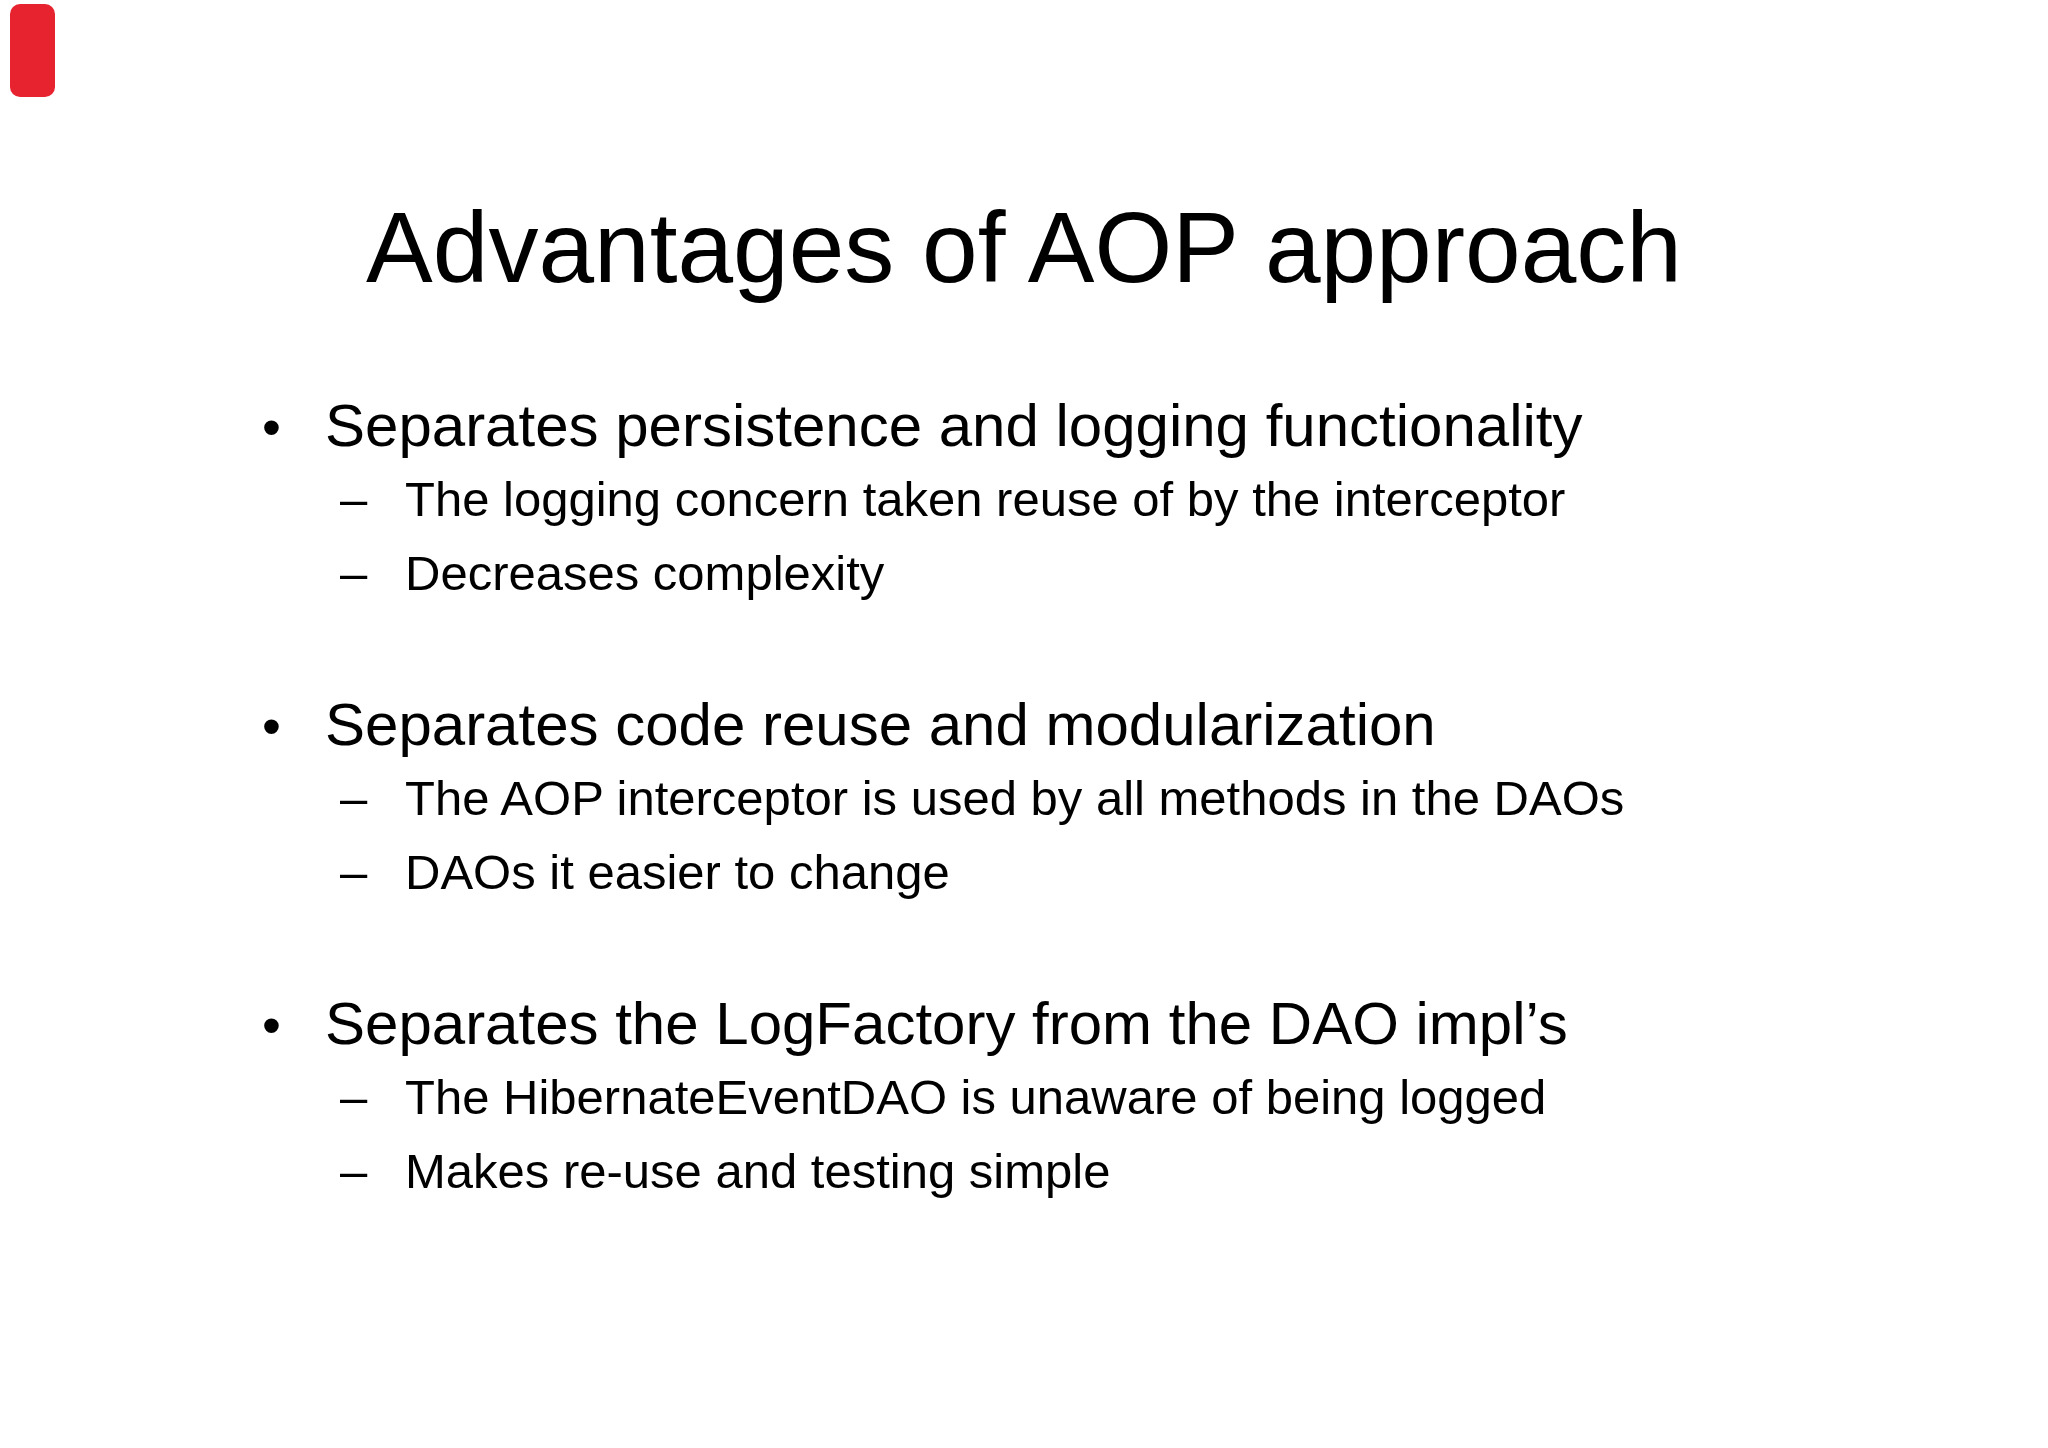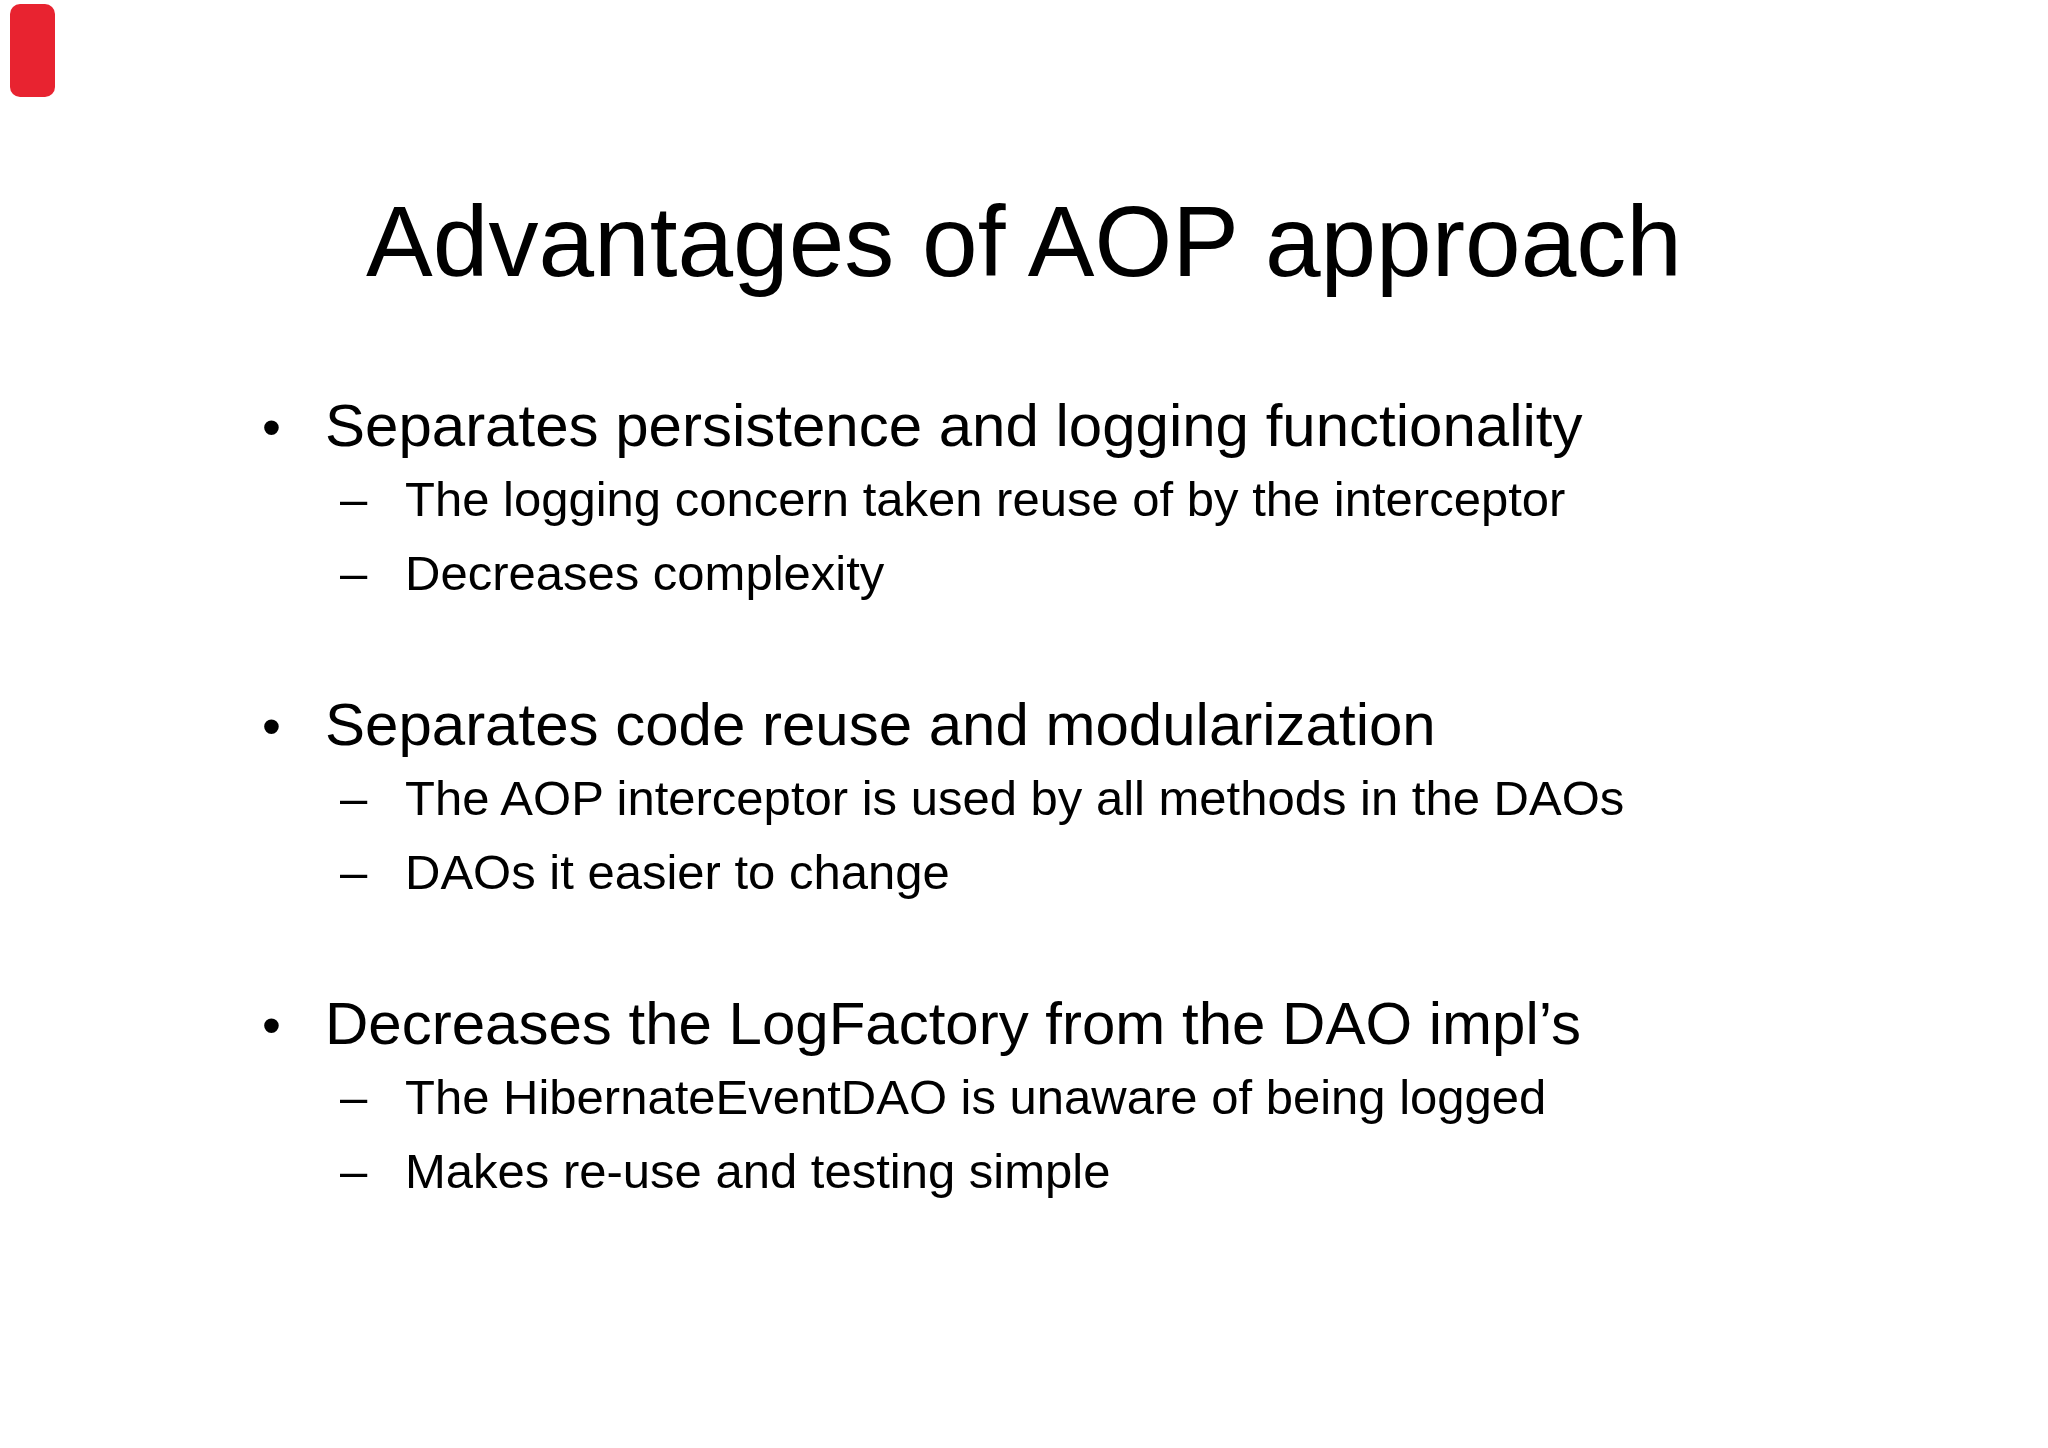--- a/index.html
+++ b/index.html
@@ -19,21 +19,21 @@
     position: absolute;
     left: 10px;
     top: 4px;
     width: 45px;
     height: 93px;
     border-radius: 10px;
     background: #e82330;
   }
   .slide-title {
     position: absolute;
-    top: 184px;
+    top: 190px;
     left: 0;
     width: 2048px;
     margin: 0;
     text-align: center;
     font-size: 100px;
     font-weight: 400;
     line-height: 115px;
     white-space: nowrap;
   }
   .content {
@@ -113,21 +113,21 @@
       </div>
       <div class="l2">
         <span class="m2">–</span>
         <span class="t2">DAOs it easier to change</span>
       </div>
     </div>
 
     <div class="group">
       <div class="l1">
         <span class="m1">•</span>
-        <span class="t1">Decreases the LogFactory from the DAO impl’s</span>
+        <span class="t1">Separates the LogFactory from the DAO impl’s</span>
       </div>
       <div class="l2">
         <span class="m2">–</span>
         <span class="t2">The HibernateEventDAO is unaware of being logged</span>
       </div>
       <div class="l2">
         <span class="m2">–</span>
         <span class="t2">Makes re-use and testing simple</span>
       </div>
     </div>

